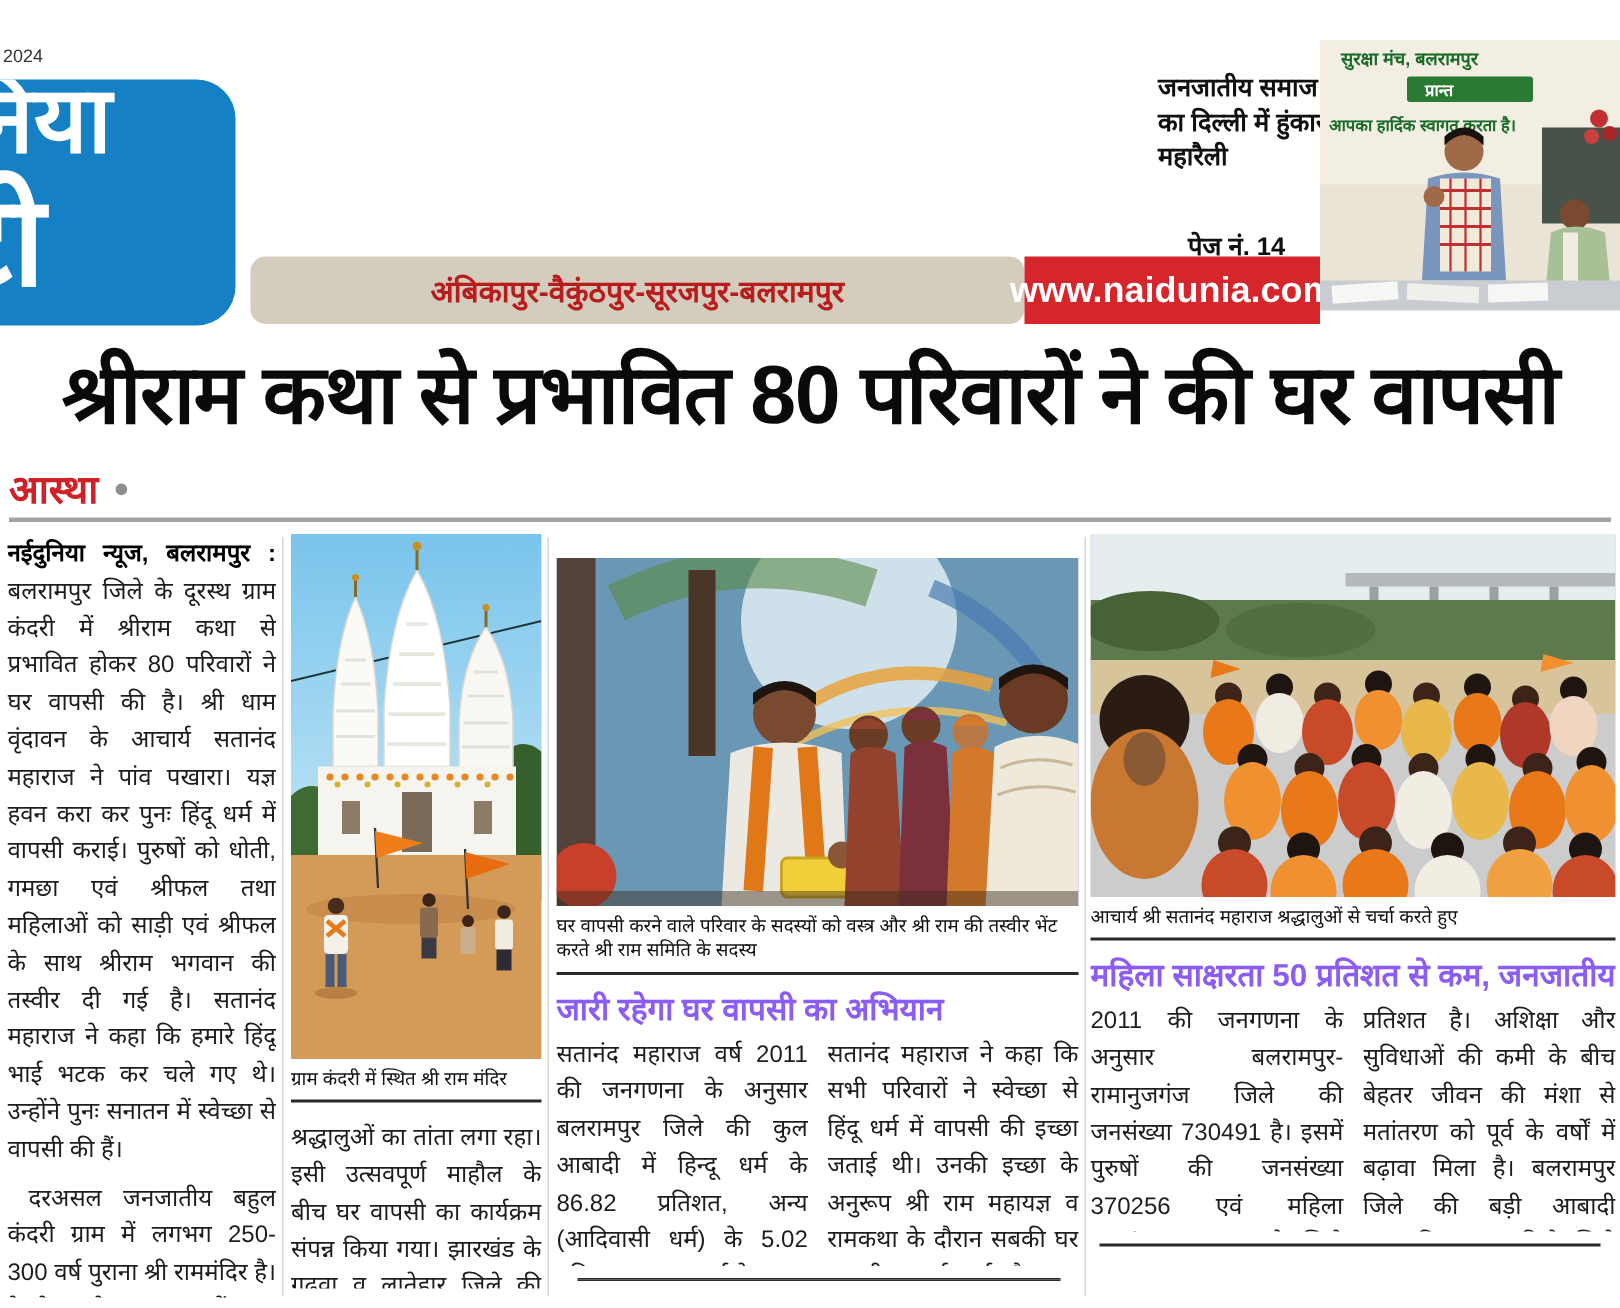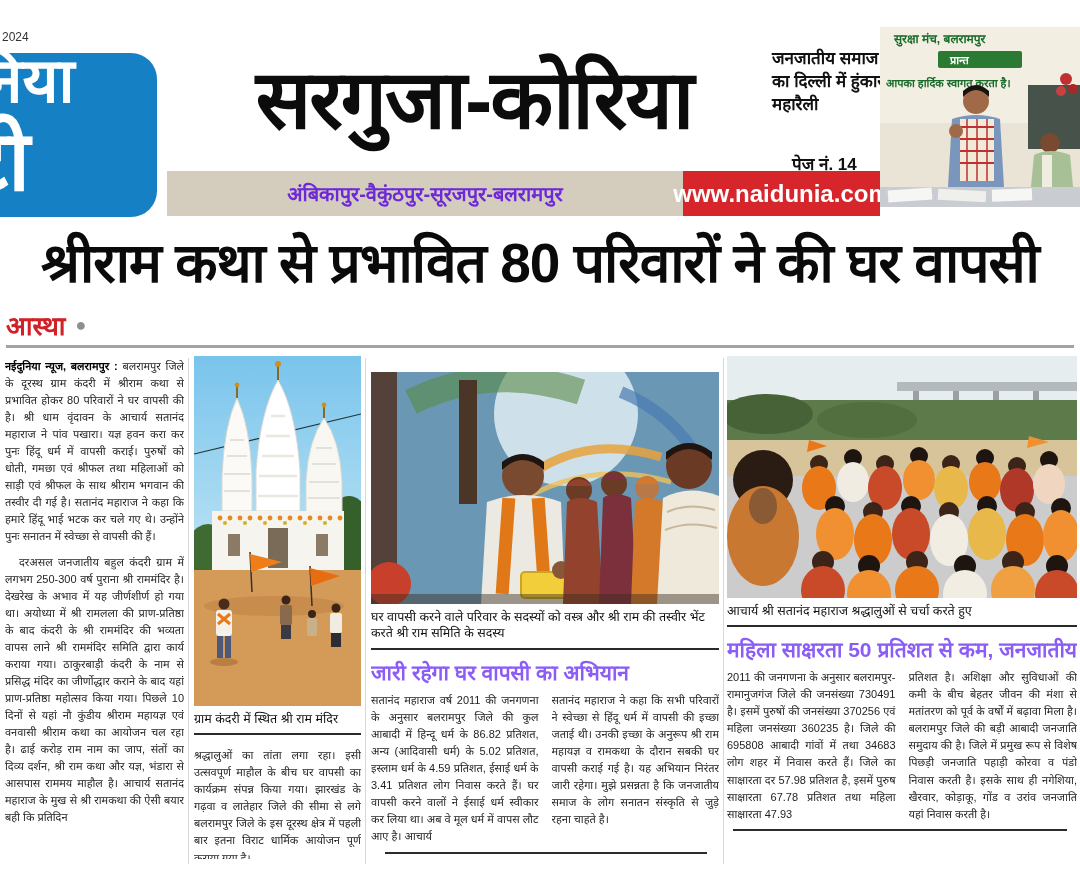--- a/index.html
+++ b/index.html
@@ -13,33 +13,33 @@
   
   .date-frag{left:2px;top:30px;font-size:12px;color:#333;}
   .logo-box{left:0;top:53px;width:157px;height:164px;background:#1580c4;border-radius:0 26px 26px 0;overflow:hidden;}
   .logo-l1{position:absolute;left:-28px;top:-6px;font-size:62px;font-weight:800;color:#fff;line-height:1.1;}
   .logo-l2{position:absolute;left:-34px;top:62px;font-size:84px;font-weight:800;color:#fff;line-height:1.1;}
   .masthead{left:168px;top:22px;width:612px;height:148px;display:flex;align-items:center;justify-content:center;
     font-size:82px;font-weight:800;color:#0c0c0c;white-space:nowrap;letter-spacing:-2px;}
   .side-note{left:772px;top:48px;width:128px;font-size:17px;font-weight:700;line-height:1.35;color:#111;}
   .page-ref{left:792px;top:152px;font-size:17px;font-weight:700;color:#111;}
   .region-strip{left:167px;top:171px;width:516px;height:45px;background:#d4ccbd;display:flex;align-items:center;justify-content:center;
-    font-size:20px;font-weight:700;color:#6d28d9;}
+    font-size:20px;font-weight:700;color:#b91c1c;border-radius:10px;}
   .web-box{left:683px;top:171px;width:197px;height:45px;background:#d6252b;display:flex;align-items:center;justify-content:center;
     font-size:24px;font-weight:700;color:#fff;}
   .photo-top{left:880px;top:27px;width:200px;height:180px;overflow:hidden;background:#ddd;}
   
   .headline{left:0;top:222px;width:1080px;height:76px;display:flex;align-items:center;justify-content:center;
     font-size:55px;font-weight:800;color:#0a0a0a;white-space:nowrap;letter-spacing:-1px;}
   .subhead-row{left:6px;top:304px;width:1068px;height:44px;display:flex;align-items:center;gap:10px;border-bottom:3px solid #a3a3a3;}
   .kicker{font-size:26px;font-weight:800;color:#d12026;white-space:nowrap;}
   .bullet{font-size:18px;color:#8f8f8f;line-height:1;}
   .subhead{font-size:23px;font-weight:700;color:#161616;white-space:nowrap;overflow:hidden;}
   
-  .body-text{font-size:11px;line-height:1.55;text-align:justify;color:#1d1d1d;}
+  .body-text{font-size:16px;line-height:1.55;text-align:justify;color:#1d1d1d;}
   .col1{left:5px;top:358px;width:179px;height:507px;overflow:hidden;}
   .col1 p{margin:0 0 8px 0;}
   .col1 .p2{text-indent:14px;}
   .dateline{font-weight:800;color:#000;}
   .vrule{width:1px;background:#d8d8d8;top:358px;height:506px;}
   .v1{left:188px;} .v2{left:365px;} .v3{left:723px;}
   .col2{left:194px;top:356px;width:167px;}
   .caption{font-size:12.5px;line-height:1.3;color:#101010;margin-top:5px;font-weight:500;}
   .cap-rule{height:2px;background:#2a2a2a;margin-top:6px;}
   .col2-para{margin-top:12px;height:112px;overflow:hidden;}
@@ -57,21 +57,20 @@
 
 <div class="page">
 
   <div class="abs date-frag">2024</div>
 
   <div class="abs logo-box">
     <div class="logo-l1">निया</div>
     <div class="logo-l2">टी</div>
   </div>
 
-  <div class="abs masthead">सरगुजा-कोरिया</div>
 
   <div class="abs side-note">जनजातीय समाज का दिल्ली में हुंकार महारैली</div>
   <div class="abs page-ref">पेज नं. 14</div>
 
   <div class="abs region-strip">अंबिकापुर-वैकुंठपुर-सूरजपुर-बलरामपुर</div>
   <div class="abs web-box">www.naidunia.com</div>
 
   <div class="abs photo-top">
     <svg width="200" height="180" viewBox="0 0 200 180">
       <rect x="0" y="0" width="200" height="180" fill="#e9e4d6"></rect>

